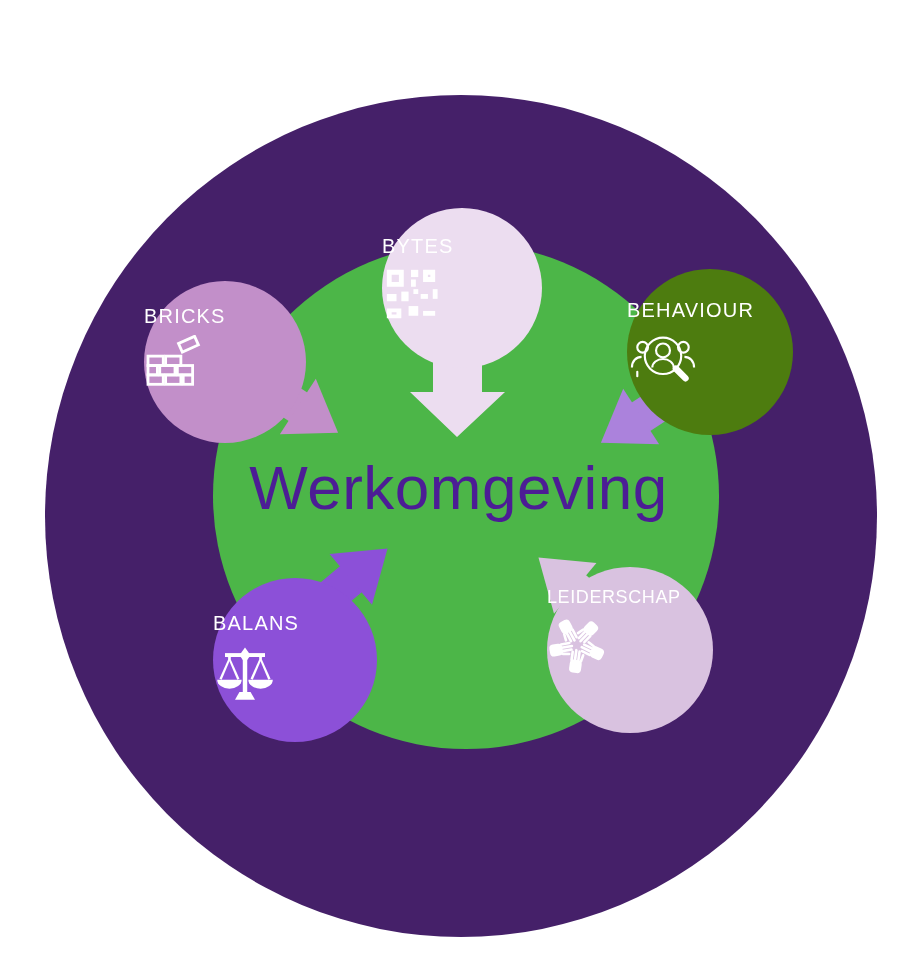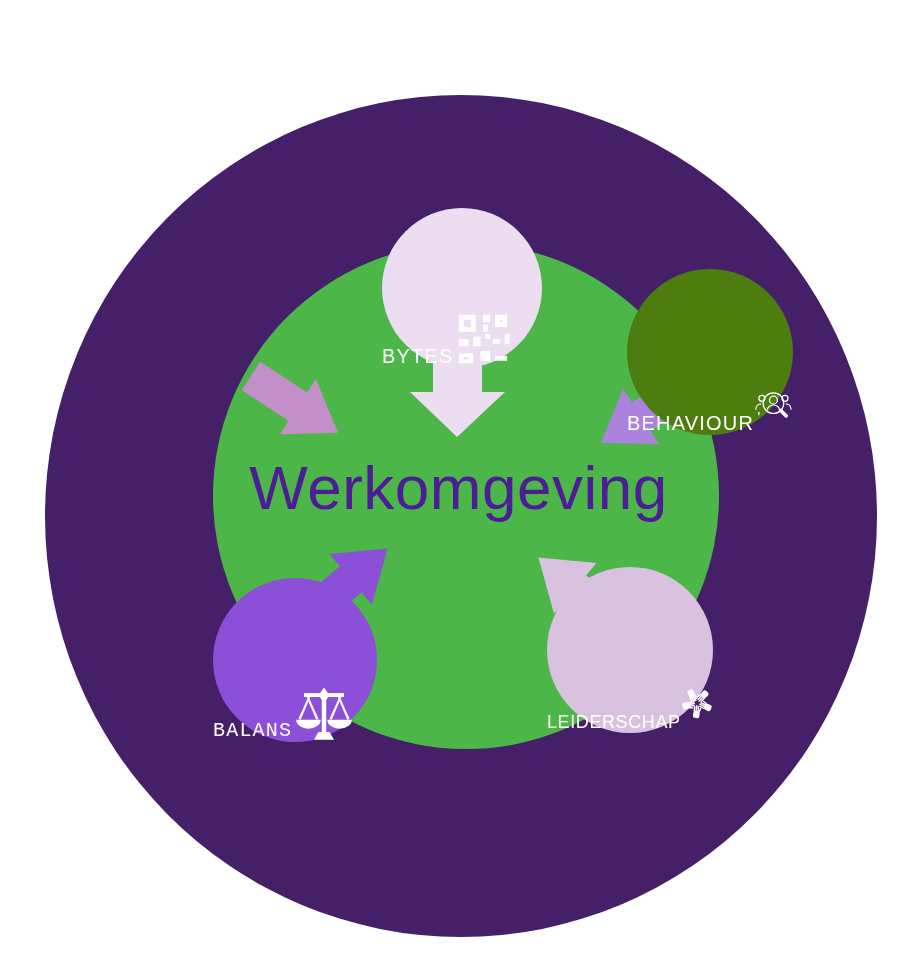--- a/index.html
+++ b/index.html
@@ -19,33 +19,33 @@
     position:absolute; left:0; top:122px; width:917px; text-align:center;
     color:#ffffff; font-size:58px; letter-spacing:1px;
   }
   .werkomgeving-label {
     position:absolute; left:0; top:452px; width:917px; text-align:center;
     color:#4c1d95; font-size:62px; letter-spacing:0.5px;
   }
   .arrow { position:absolute; }
   .node {
     position:absolute; border-radius:50%;
-    display:flex; flex-direction:row; align-items:flex-end;
+    display:flex; flex-direction:column; align-items:flex-start;
   }
   .node .label {
     color:#ffffff; font-size:20px; letter-spacing:1.2px; white-space:nowrap;
   }
   .node .icon { margin-top:7px; }
   .node-bytes      { left:382px; top:208px; width:160px; height:160px; background:#ECDDF0; padding-top:0; }
   .node-bytes .label { margin-top:27px; }
   .node-bricks     { left:144px; top:281px; width:162px; height:162px; background:#C28FC9; }
   .node-bricks .label { margin-top:24px; }
   .node-behaviour  { left:627px; top:269px; width:166px; height:166px; background:#4d7c0f; }
   .node-behaviour .label { margin-top:30px; }
-  .node-balans     { left:213px; top:578px; width:164px; height:164px; background:#8C50D8;font-family:Liberation Mono, monospace; }
+  .node-balans     { left:213px; top:578px; width:164px; height:164px; background:#8C50D8; }
   .node-balans .label { margin-top:34px; }
   .node-leiderschap{ left:547px; top:567px; width:166px; height:166px; background:#D9C2E0; }
   .node-leiderschap .label { margin-top:20px; font-size:18px; letter-spacing:0.6px; }
   .arrow-bytes       { left:410px; top:342px; }
   .arrow-bricks      { left:242px; top:361px; }
   .arrow-behaviour   { left:587px; top:371px; }
   .arrow-balans      { left:295px; top:532px; }
   .arrow-leiderschap { left:521px; top:544px; }
 </style>
 </head>
@@ -96,20 +96,34 @@
       <rect x="16" y="22" width="6" height="8"></rect>
       <rect x="26" y="20" width="4" height="4"></rect>
       <rect x="32" y="24" width="6" height="4"></rect>
       <rect x="42" y="20" width="4" height="8"></rect>
       <path fill-rule="evenodd" d="M4 36h12v8H4zM8 39v2h4v-2z"></path>
       <rect x="22" y="34" width="8" height="8"></rect>
       <rect x="34" y="38" width="10" height="4"></rect>
     </svg>
   </div>
 
+  <div class="node node-bricks">
+    <div class="label">BRICKS</div>
+    <svg class="icon" width="62" height="54" viewBox="0 0 52 46" fill="none" stroke="#ffffff" stroke-width="2.4">
+      <rect x="30" y="4" width="15" height="8" transform="rotate(-24 37 8)"></rect>
+      <rect x="3" y="18" width="13" height="8"></rect>
+      <rect x="18" y="18" width="13" height="8"></rect>
+      <rect x="3" y="26" width="8" height="8"></rect>
+      <rect x="13" y="26" width="13" height="8"></rect>
+      <rect x="28" y="26" width="13" height="8"></rect>
+      <rect x="3" y="34" width="13" height="8"></rect>
+      <rect x="18" y="34" width="13" height="8"></rect>
+      <rect x="33" y="34" width="8" height="8"></rect>
+    </svg>
+  </div>
 
   <div class="node node-behaviour">
     <div class="label">BEHAVIOUR</div>
     <svg class="icon" width="72" height="60" viewBox="0 0 64 56" fill="none" stroke="#ffffff" stroke-width="2">
       <circle cx="13" cy="17" r="5"></circle>
       <path d="M3 36c0-6 4-10 9-10"></path>
       <circle cx="51" cy="17" r="5"></circle>
       <path d="M61 36c0-6-4-10-9-10"></path>
       <circle cx="32" cy="25" r="17"></circle>
       <circle cx="32" cy="20" r="6.5"></circle>

